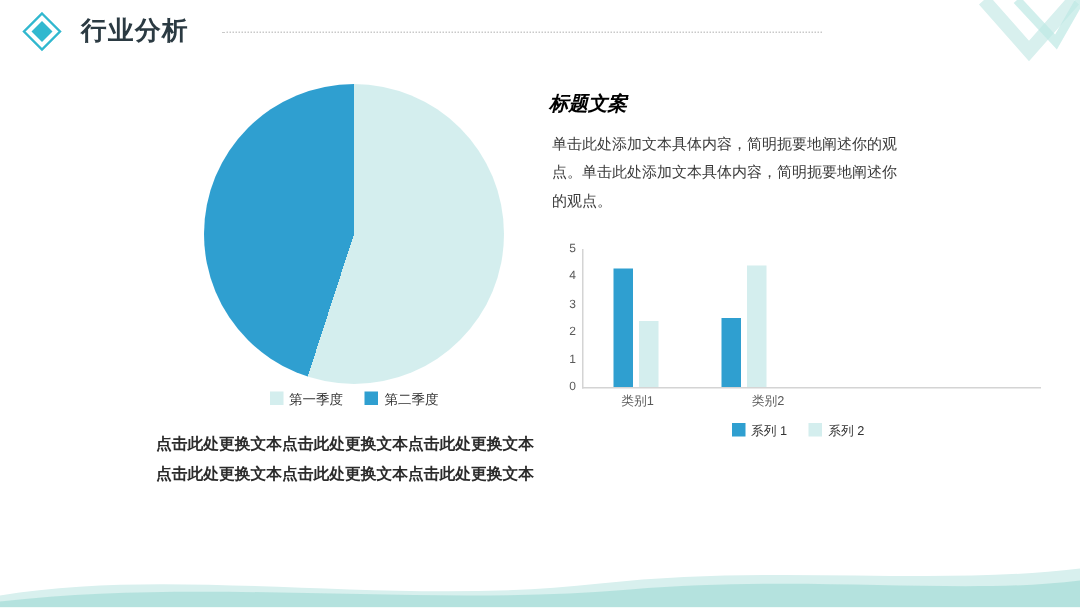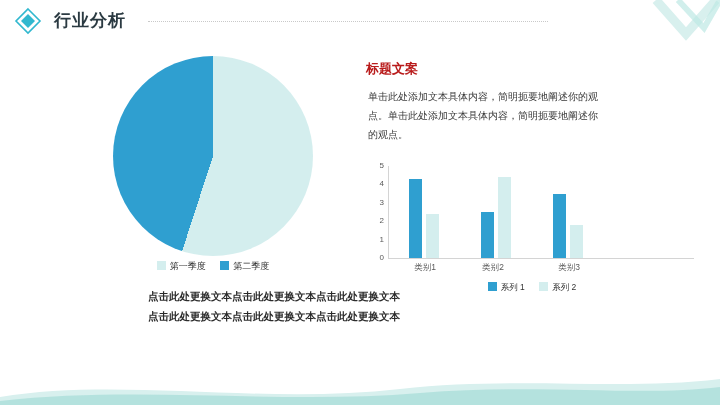--- a/index.html
+++ b/index.html
@@ -45,21 +45,21 @@
   #chevron-deco {
     position: absolute;
     right: 0; top: 0;
     width: 120px; height: 62px;
     overflow: hidden;
   }
 
   
   #pie-section {
     position: absolute;
-    left: 68px; top: 56px;
+    left: 91px; top: 56px;
     width: 290px;
     height: 290px;
   }
   #pie-chart {
     position: absolute;
     left: 45px; top: 0;
     width: 200px; height: 200px;
     border-radius: 50%;
   }
   #pie-legend {
@@ -79,38 +79,39 @@
     display: inline-block;
     width: 9px; height: 9px;
     vertical-align: -1px;
     margin-right: 4px;
   }
 
   #pie-caption {
     position: absolute;
     left: 60px; top: 286px;
     width: 340px;
-    text-align: right;
+    text-align: center;
     font-size: 10.5px;
     font-weight: bold;
     color: #2b2b2b;
     line-height: 20px;
   }
 
   
   #right-col {
     position: absolute;
     left: 366px; top: 60px;
     width: 330px;
   }
   #right-title {
     font-size: 13px;
     font-weight: bold;
-    color: #b91c1c;
+    color: #000000;
     margin: 0 0 9px 0;
+    font-style: italic;
   }
   #right-body {
     font-size: 10px;
     color: #3a3a3a;
     line-height: 19px;
     width: 232px;
     margin: 2px;
   }
 
   
@@ -225,26 +226,21 @@
     </div>
   <div id="bar-plot">
       <div class="bar-group" style="left: 0px; width: 72px;">
         <div class="bar" style="background: rgb(47, 159, 208); height: 79.12px; left: 20px;"></div>
         <div class="bar" style="background: rgb(212, 238, 238); height: 44.16px; left: 37px;"></div>
         <div class="x-label" style="left: 6px;">类别1</div>
       </div>
       <div class="bar-group" style="left: 72px; width: 72px;">
         <div class="bar" style="background: rgb(47, 159, 208); height: 46px; left: 20px;"></div>
         <div class="bar" style="background: rgb(212, 238, 238); height: 80.96px; left: 37px;"></div>
-        <div class="x-label" style="left: 2px; font-family: Liberation Mono, monospace;">类别2</div>
-      </div>
-      <div class="bar-group" style="left: 144px; width: 72px;">
-        <div class="bar" style="background: rgb(47, 159, 208); height: 64.4px; left: 20px;"></div>
-        <div class="bar" style="background: rgb(212, 238, 238); height: 33.12px; left: 37px;"></div>
-        <div class="x-label" style="left: 6px;">类别3</div>
+        <div class="x-label" style="left: 21px;">类别2</div>
       </div>
     </div>
   <div id="bar-legend">
     <span class="legend-item">
       <span class="legend-swatch" style="background:#2f9fd0"></span><span>系列 1</span>
     </span>
     <span class="legend-item">
       <span class="legend-swatch" style="background:#d4eeee"></span><span>系列 2</span>
     </span>
   </div>

